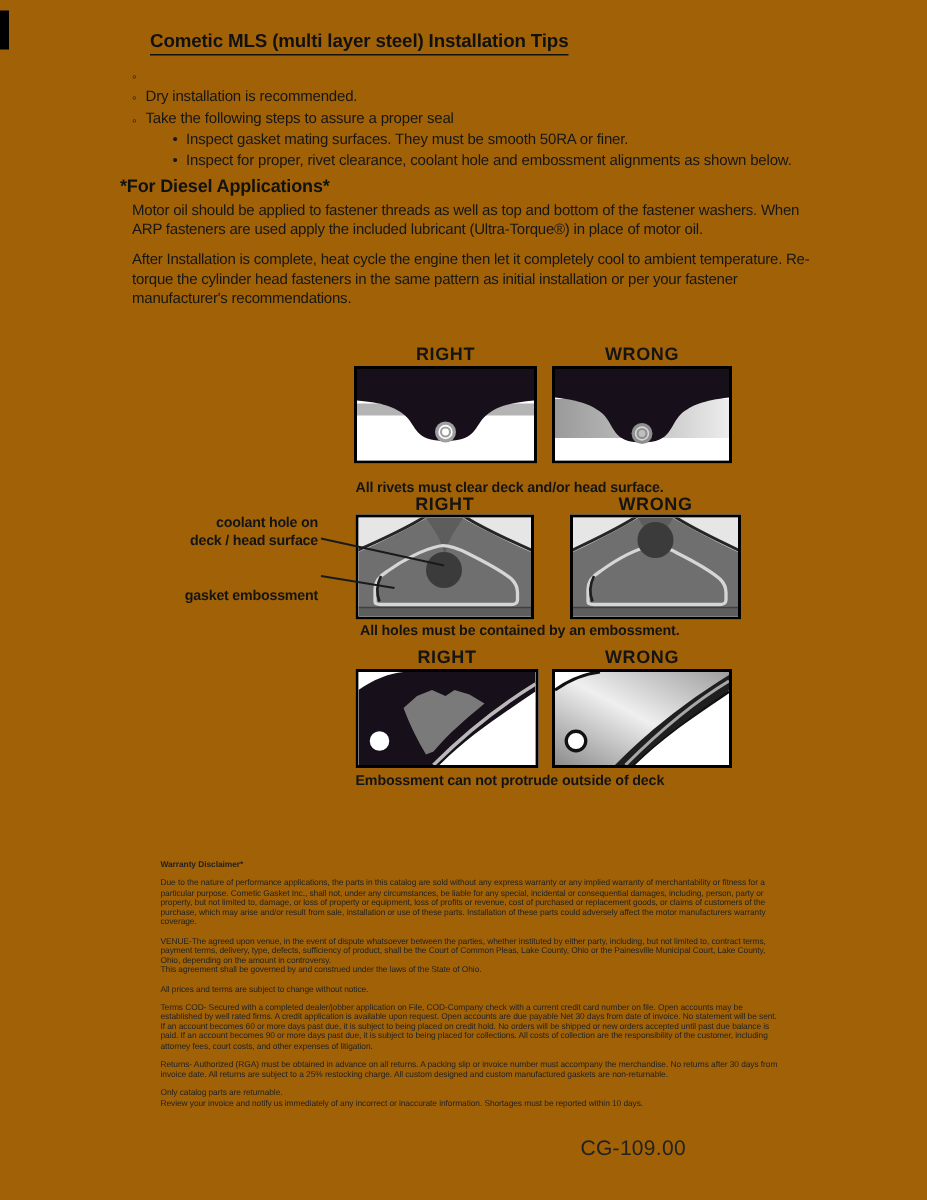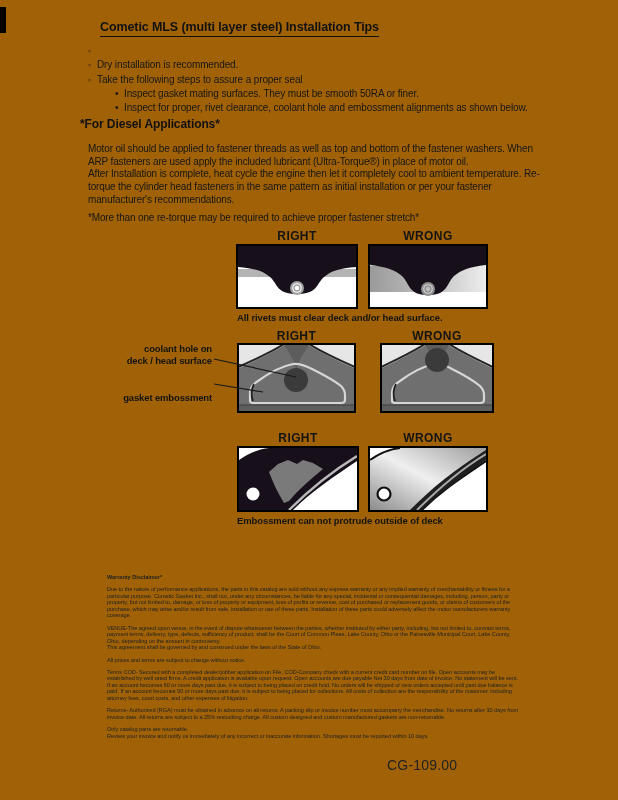--- a/index.html
+++ b/index.html
@@ -12,21 +12,21 @@
     position:absolute;left:100px;top:20px;font-size:12.5px;font-weight:700;color:#111;
     border-bottom:1.6px solid #111;padding-bottom:2px;letter-spacing:-0.1px;white-space:nowrap;
   }
   .bullets{position:absolute;left:88px;top:44px;width:452px;font-size:10px;line-height:14.3px;letter-spacing:-0.12px;color:#161616;}
   .b-item{display:flex;}
   .b-item .mk{width:9px;flex:0 0 9px;font-size:9px;}
   .b-item.sub{margin-left:27px;}
   .b-item.sub .mk{font-size:10px;}
   .diesel-h{position:absolute;left:80px;top:117px;font-size:12px;font-weight:700;color:#111;letter-spacing:-0.1px;}
   .para{position:absolute;left:88px;width:452px;font-size:10px;line-height:13.2px;letter-spacing:-0.15px;color:#161616;}
-  .p1{top:142px;}
+  .p1{top:134px;}
   .p2{top:167px;}
   .p3{top:211px;}
   .dlabel{position:absolute;font-size:12px;font-weight:700;letter-spacing:0.4px;color:#141414;text-align:center;}
   .dbox{position:absolute;border:2px solid #000;box-sizing:border-box;background:#fff;}
   .dbox svg{display:block;width:100%;height:100%;}
   .caption{position:absolute;font-size:9.5px;font-weight:600;letter-spacing:-0.1px;color:#141414;line-height:12px;}
   .ann{position:absolute;left:86px;width:126px;text-align:right;font-size:9.5px;font-weight:600;letter-spacing:-0.15px;color:#141414;line-height:11.5px;}
   .leaders{position:absolute;left:0;top:0;width:618px;height:800px;pointer-events:none;}
   .legal{position:absolute;left:107px;top:574px;width:412px;font-size:5.6px;line-height:6.45px;letter-spacing:-0.05px;color:#222;}
   .legal p{margin:0;}
@@ -61,21 +61,20 @@
     </div>
     <div class="b-item sub">
       <span class="mk">•</span>
       <span>Inspect for proper, rivet clearance, coolant hole and embossment alignments as shown below.</span>
     </div>
   </div>
 
   <div class="diesel-h">*For Diesel Applications*</div>
   <div class="para p1">Motor oil should be applied to fastener threads as well as top and bottom of the fastener washers. When ARP fasteners are used apply the included lubricant (Ultra-Torque®) in place of motor oil.</div>
   <div class="para p2">After Installation is complete, heat cycle the engine then let it completely cool to ambient temperature. Re-torque the cylinder head fasteners in the same pattern as initial installation or per your fastener manufacturer's recommendations.</div>
-  <div class="para p3">*More than one re-torque may be required to achieve proper fastener stretch*</div>
 
   <div class="dlabel" style="left:236px;top:229px;width:122px;">RIGHT</div>
   <div class="dlabel" style="left:368px;top:229px;width:120px;">WRONG</div>
 
   <div class="dbox" style="left:236px;top:244px;width:122px;height:65px;">
     <svg viewBox="0 0 118 61" preserveAspectRatio="none">
       <rect x="0" y="0" width="118" height="61" fill="#ffffff"></rect>
       <rect x="0" y="23" width="118" height="8" fill="#b4b4b4"></rect>
       <path d="M0,0 H118 V21 C101,22.5 93,25 86,31 C78,38 80,48 59,48 C38,48 40,38 32,31 C25,25 17,22.5 0,21 Z" fill="#170f1a"></path>
       <circle cx="59" cy="42" r="7" fill="#a0a0a0"></circle>
@@ -93,21 +92,21 @@
         </linearGradient>
       </defs>
       <rect x="0" y="0" width="116" height="61" fill="#ffffff"></rect>
       <rect x="0" y="20" width="116" height="26" fill="url(#g1)"></rect>
       <path d="M0,0 H116 V19 C99,21 91,24 84,30 C76,38 78,49 58,49 C38,49 40,38 32,30 C25,24 17,21 0,19 Z" fill="#170f1a"></path>
       <circle cx="58" cy="43" r="7" fill="#8f8f8f"></circle>
       <circle cx="58" cy="43" r="4.8" fill="#d6d6d6"></circle>
       <circle cx="58" cy="43" r="3" fill="#bfbfbf" stroke="#8f8f8f" stroke-width="1.4"></circle>
     </svg>
   </div>
-  <div class="caption" style="left:237px;top:312px;">All rivets must clear deck and/or head surface.</div>
+  <div class="caption" style="left:237px;top:320px;">All rivets must clear deck and/or head surface.</div>
 
   <div class="dlabel" style="left:237px;top:329px;width:119px;">RIGHT</div>
   <div class="dlabel" style="left:380px;top:329px;width:114px;">WRONG</div>
 
   <div class="ann" style="top:343px;">
     <div>coolant hole on</div>
     <div>deck / head surface</div>
   </div>
   <div class="ann" style="top:392px;">gasket embossment</div>
 
@@ -132,20 +131,21 @@
       <path d="M-1,22 C14,15 32,6 43,-1" stroke="#262626" stroke-width="2" fill="none"></path>
       <path d="M111,22 C96,15 78,6 67,-1" stroke="#262626" stroke-width="2" fill="none"></path>
       <path d="M43,0 L67,0 C61,9 57,16 55.5,26 C54,16 49,9 43,0 Z" fill="#5d5d5d"></path>
       <path d="M10,56 L10,48 C10,43 13,39 18,36 C29,28 42,21 52,19 C57,18 63,20 70,24 C82,30 92,36 98,41 C101,44 102,47 102,50 L102,55 C102,57 100,58 98,58 L14,58 C11,58 10,57.5 10,56 Z" stroke="#d6d6d6" stroke-width="2.2" fill="none" stroke-linejoin="round"></path>
       <path d="M14,39 C11,45 11,51 13,56" stroke="#1f1f1f" stroke-width="1.8" fill="none"></path>
       <rect x="0" y="60" width="110" height="6" fill="#5e5e5e"></rect>
       <line x1="0" y1="60" x2="110" y2="60" stroke="#3f3f3f" stroke-width="1"></line>
       <circle cx="55" cy="15" r="12" fill="#3b3b3b"></circle>
     </svg>
   </div>
+  <div class="caption" style="left:240px;top:415px;">All holes must be contained by an embossment.</div>
 
   <svg class="leaders">
     <line x1="214" y1="359" x2="296" y2="377" stroke="#1a1a1a" stroke-width="1.2"></line>
     <line x1="214" y1="384" x2="263" y2="392" stroke="#1a1a1a" stroke-width="1.2"></line>
   </svg>
 
   <div class="dlabel" style="left:237px;top:431px;width:122px;">RIGHT</div>
   <div class="dlabel" style="left:368px;top:431px;width:120px;">WRONG</div>
 
   <div class="dbox" style="left:237px;top:446px;width:122px;height:66px;">

